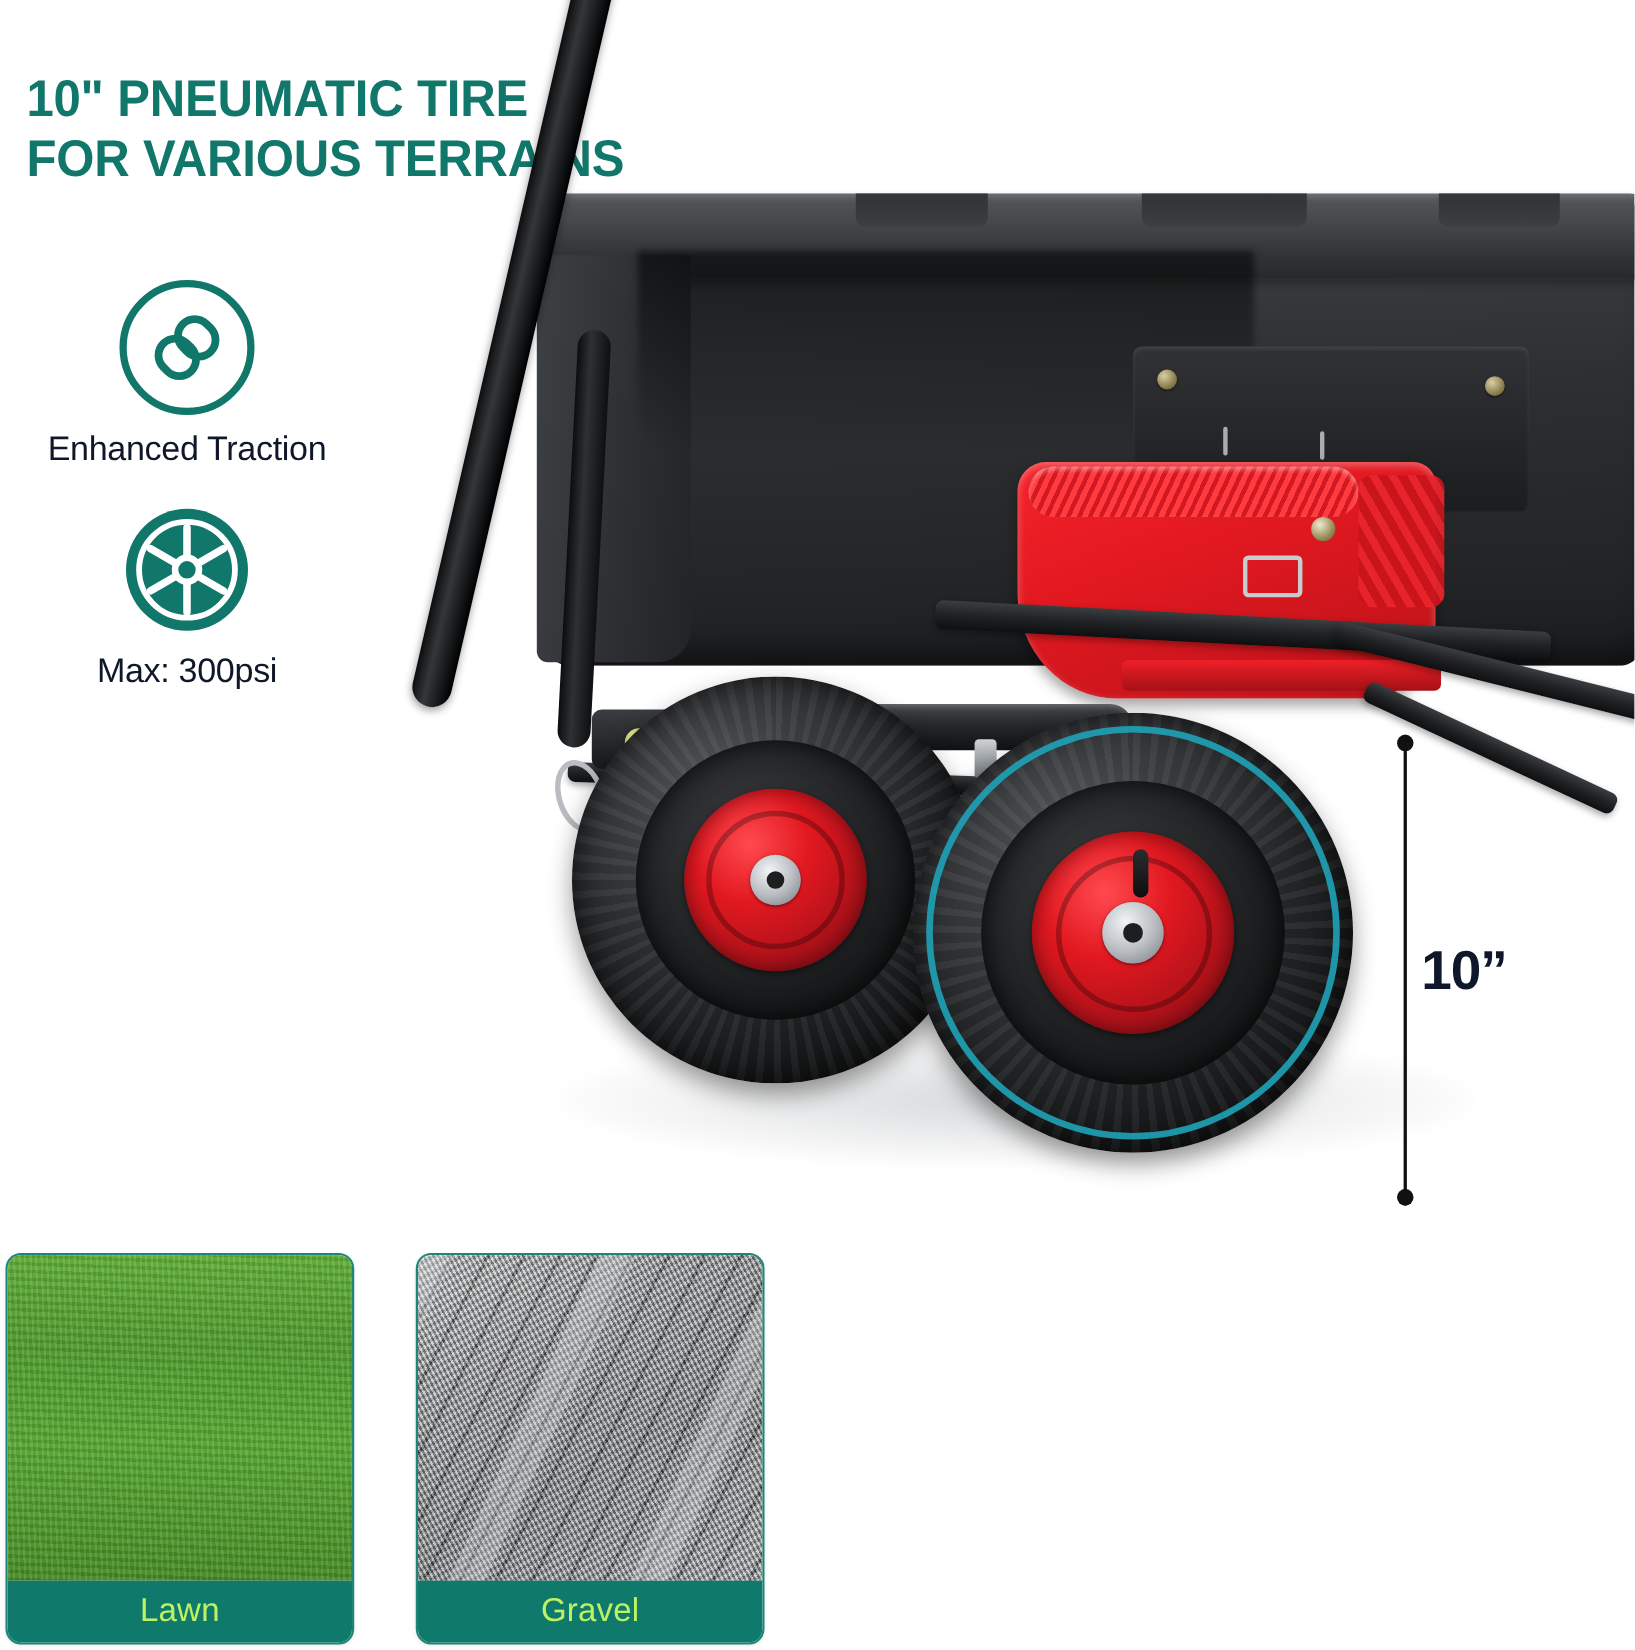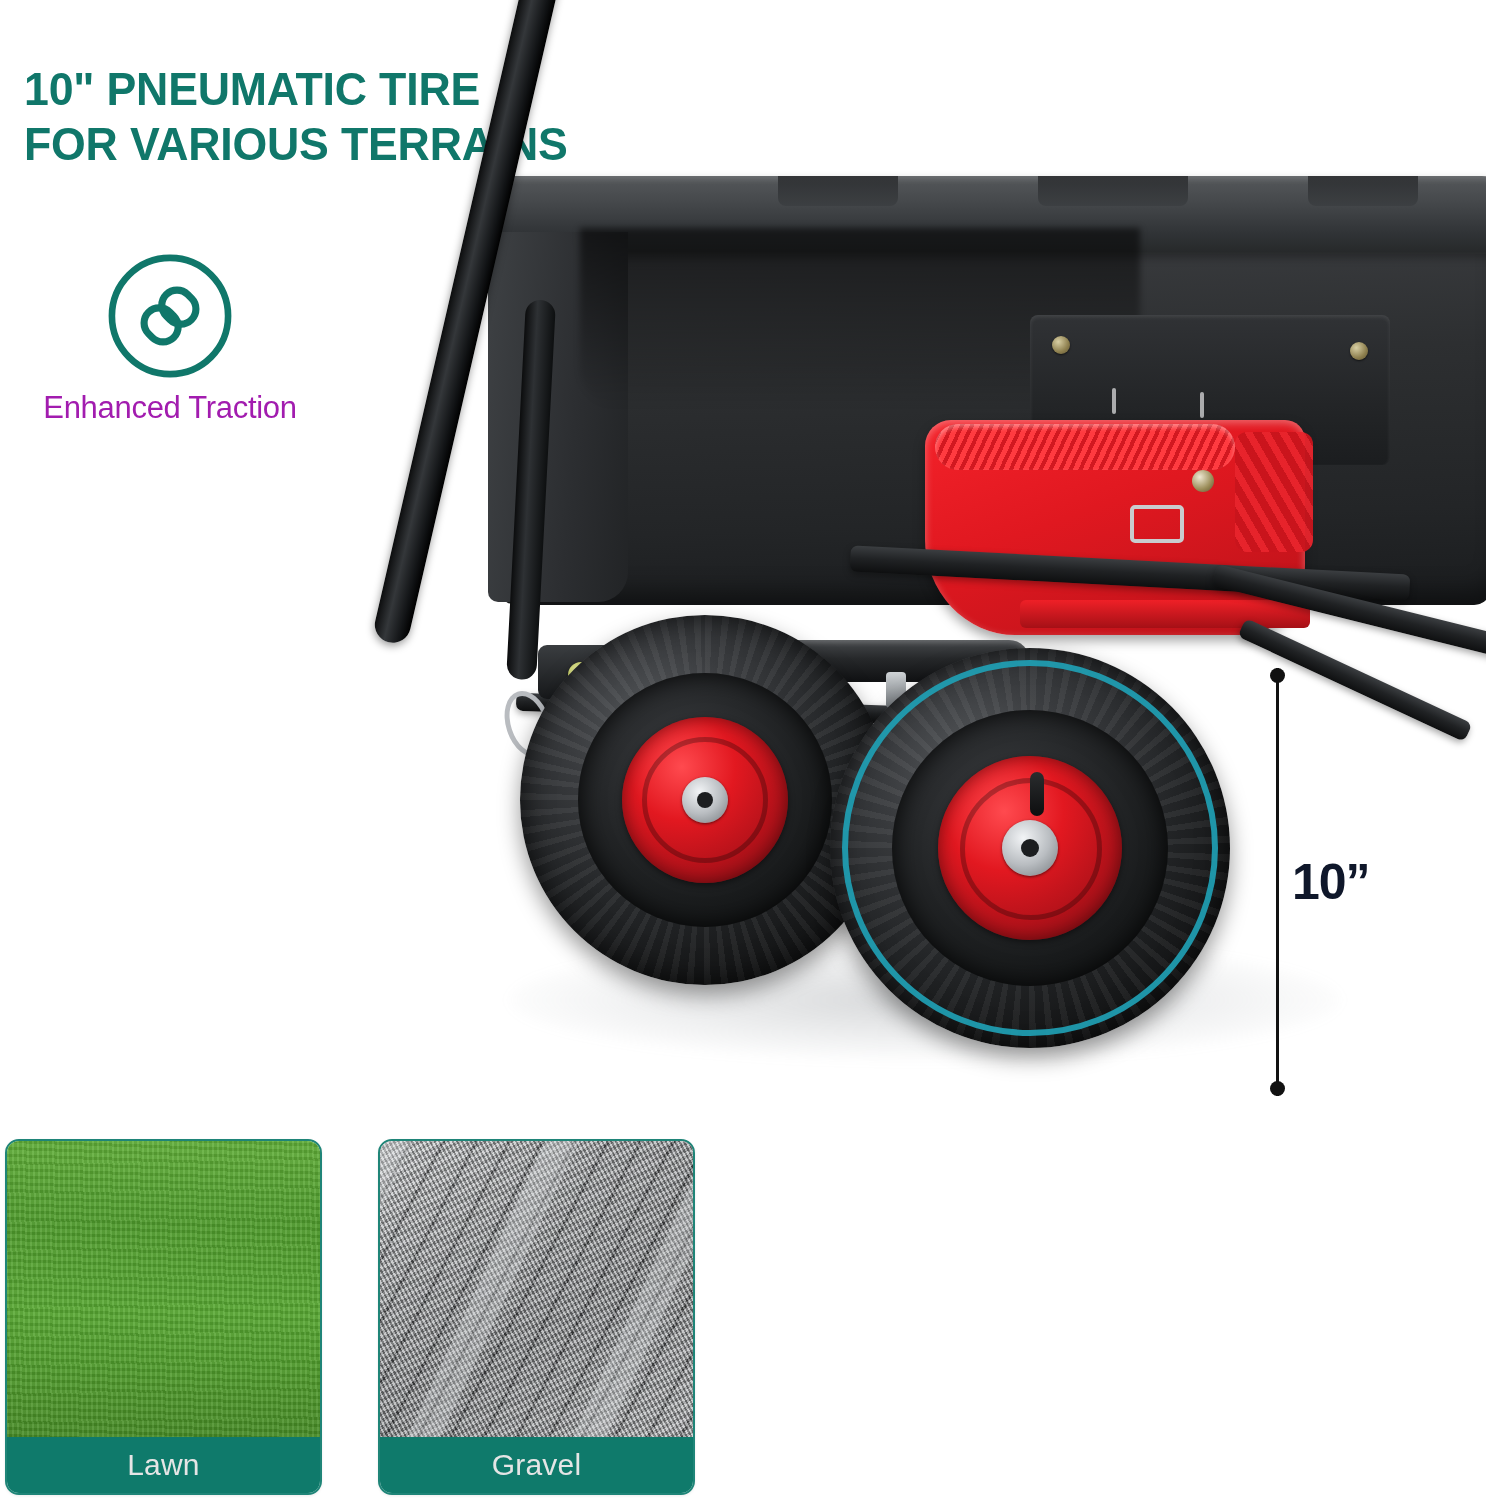--- a/index.html
+++ b/index.html
@@ -16,21 +16,21 @@
     color:#10776A;font-weight:700;font-size:47px;line-height:1.16;
     letter-spacing:-0.2px;white-space:pre-line;
     transform:scaleX(.95);transform-origin:left top;
   }
 
   
   .features{position:absolute;left:0px;top:250px;width:340px;}
   .feature{position:relative;width:340px;margin-bottom:27px;text-align:center;}
   .feat-icon{width:132px;height:132px;margin:0 auto;display:block;}
   .feat-label{
-    margin-top:9px;font-size:31px;color:#a21caf;font-weight:400;
+    margin-top:9px;font-size:31px;color:#0f172a;font-weight:400;
     letter-spacing:-0.3px;line-height:1.1;
   }
 
   
   .photo{position:absolute;left:330px;top:0px;width:1156px;height:1120px;overflow:hidden;}
   .floorshadow{
     position:absolute;left:180px;top:940px;width:830px;height:120px;border-radius:50%;
     background:radial-gradient(ellipse at 50% 50%, rgba(120,125,130,.30) 0%, rgba(150,155,160,.14) 48%, rgba(255,255,255,0) 76%);
     filter:blur(6px);
   }
@@ -195,21 +195,21 @@
   
   .cards{position:absolute;left:0;top:1139px;width:1486px;height:361px;}
   .card{
     position:absolute;top:0;width:313px;height:352px;
     border:2px solid #1f8578;border-radius:14px;overflow:hidden;background:#fff;
     box-shadow:0 1px 3px rgba(0,0,0,.08);
   }
   .card-img{position:absolute;left:0;top:0;width:100%;height:296px;}
   .card-label{
     position:absolute;left:0;bottom:0;width:100%;height:56px;
-    background:#0F7A6B;color:#e5e5e5;font-size:30px;font-weight:400;
+    background:#0F7A6B;color:#bef264;font-size:30px;font-weight:400;
     display:flex;align-items:center;justify-content:center;letter-spacing:.2px;
   }
 
   
   .tex-lawn{
     background:
       repeating-linear-gradient(88deg, rgba(255,255,255,.07) 0 2px, rgba(0,0,0,.05) 2px 5px),
       repeating-linear-gradient(2deg, rgba(0,0,0,.07) 0 3px, rgba(255,255,255,.06) 3px 7px),
       linear-gradient(180deg,#5fae37 0%,#4f9c2c 28%,#57a831 58%,#468c25 100%);
   }
@@ -293,20 +293,38 @@
         <circle cx="50" cy="50" r="44" fill="none" stroke="#10776A" stroke-width="5"></circle>
         <g transform="rotate(-45 50 50)" fill="none" stroke="#10776A" stroke-width="5.4" stroke-linecap="round">
           <rect x="29" y="36.5" width="23" height="27" rx="11.5"></rect>
           <rect x="48" y="36.5" width="23" height="27" rx="11.5"></rect>
         </g>
       </svg>
       <div class="feat-label">Enhanced Traction</div>
     </div>
 
 
+    <div class="feature">
+      <svg class="feat-icon" viewBox="0 0 100 100">
+        <circle cx="50" cy="50" r="42" fill="#10776A"></circle>
+        <circle cx="50" cy="50" r="33" fill="none" stroke="#ffffff" stroke-width="4"></circle>
+        <circle cx="50" cy="50" r="30" fill="#10776A"></circle>
+        <g stroke="#ffffff" stroke-width="5.2" stroke-linecap="round">
+          <line x1="50" y1="50" x2="50" y2="21"></line>
+          <line x1="50" y1="50" x2="75" y2="35.5"></line>
+          <line x1="50" y1="50" x2="75" y2="64.5"></line>
+          <line x1="50" y1="50" x2="50" y2="79"></line>
+          <line x1="50" y1="50" x2="25" y2="64.5"></line>
+          <line x1="50" y1="50" x2="25" y2="35.5"></line>
+        </g>
+        <circle cx="50" cy="50" r="10.5" fill="#ffffff"></circle>
+        <circle cx="50" cy="50" r="6" fill="#10776A"></circle>
+      </svg>
+      <div class="feat-label">Max: 300psi</div>
+    </div>
 
   </div>
 
   <div class="photo">
     <div class="floorshadow"></div>
 
     <div class="tub"></div>
     <div class="tub-rim">
       <div class="rim-notch" style="left:300px;width:120px;"></div>
       <div class="rim-notch" style="left:560px;width:150px;"></div>

